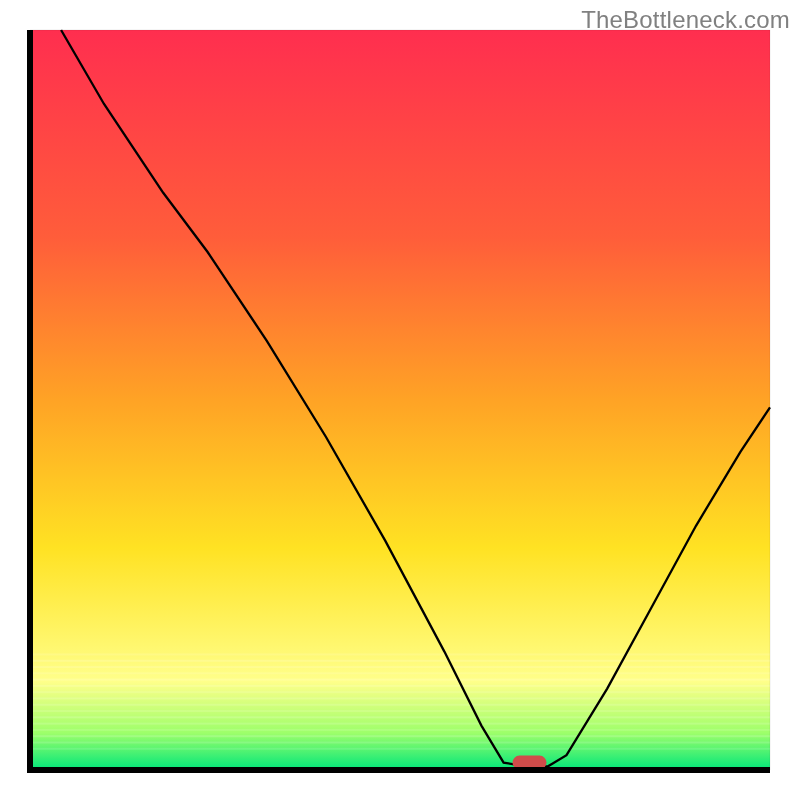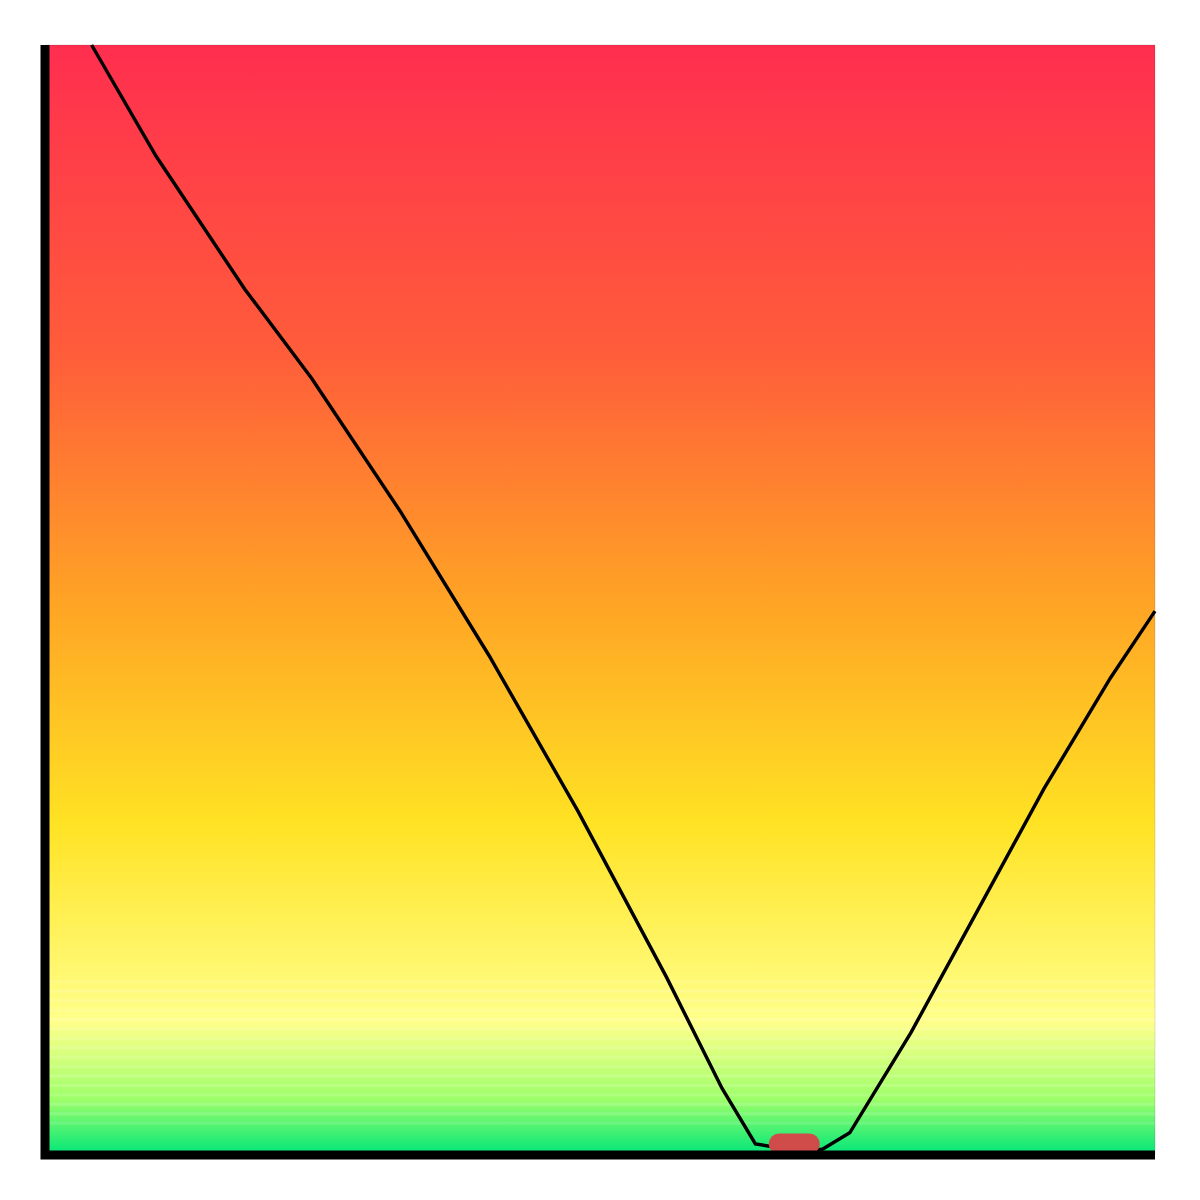--- a/index.html
+++ b/index.html
@@ -29,20 +29,21 @@
   svg {
     position: absolute;
     top: 0;
     left: 0;
   }
 </style>
 </head>
 <body>
 
 <div class="wrap">
+  <div class="watermark">TheBottleneck.com</div>
 
   <svg width="800" height="800" viewBox="0 0 800 800">
     <defs>
       <linearGradient id="bg-grad" x1="0" y1="0" x2="0" y2="1">
         <stop id="stop-0" offset="0%" stop-color="#ff2e4f"></stop>
         <stop id="stop-1" offset="28%" stop-color="#ff5d3a"></stop>
         <stop id="stop-2" offset="50%" stop-color="#ffa325"></stop>
         <stop id="stop-3" offset="70%" stop-color="#ffe223"></stop>
         <stop id="stop-4" offset="88%" stop-color="#ffff8a"></stop>
         <stop id="stop-5" offset="95%" stop-color="#9dff6a"></stop>

